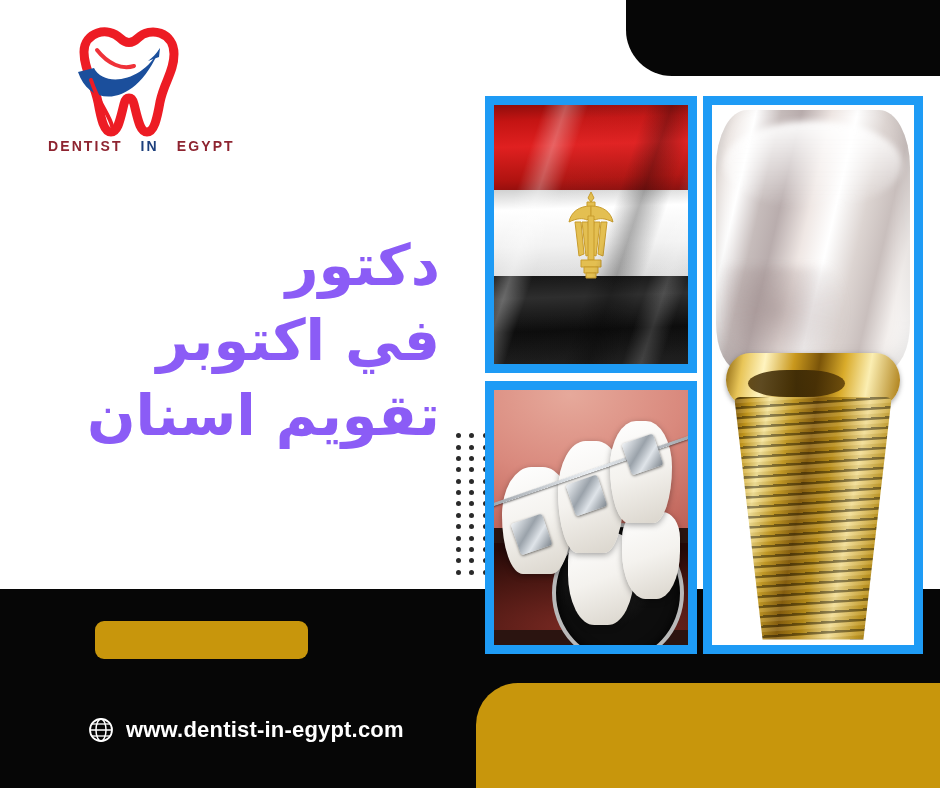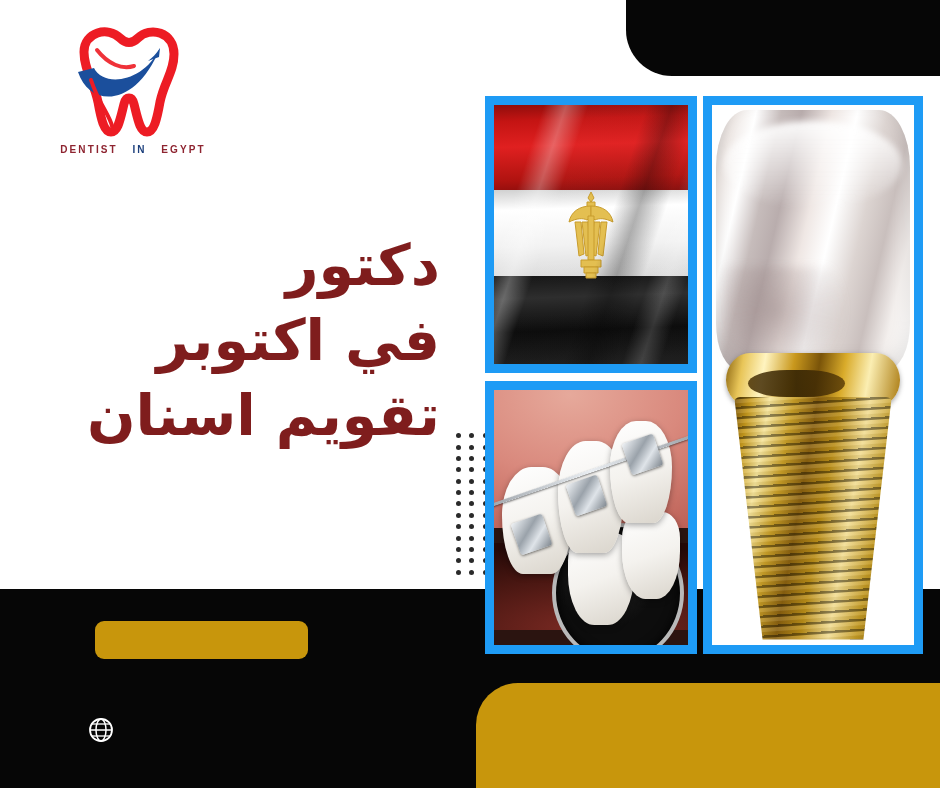--- a/index.html
+++ b/index.html
@@ -32,39 +32,39 @@
   }
 
   
   .logo-wrap{
     position:absolute;left:48px;top:24px;width:170px;height:150px;
   }
   .logo-mark{
     position:absolute;left:16px;top:0;width:130px;height:115px;
   }
   .logo-text{
-    position:absolute;left:0;top:120px;width:170px;
+    position:absolute;left:0;top:114px;width:170px;
     text-align:center;
-    font-size:10px;
+    font-size:14px;
     font-weight:700;
     letter-spacing:2.1px;
     white-space:nowrap;
   }
   .lt-dentist{color:#8E2430;}
   .lt-in{color:#1C3F7C;}
   .lt-egypt{color:#8E2430;}
 
   
   .headline{
     position:absolute;
     left:20px;top:228px;
     width:420px;
     text-align:right;
     direction:rtl;
-    color:#7f1d1d;
+    color:#8b5cf6;
     font-size:57px;
     line-height:1.32;
     font-weight:700;
     font-family:"DejaVu Sans","Liberation Sans",sans-serif;
     letter-spacing:-1px;
   }
   .headline .ln{display:block;}
 
   
   .dot-grid{
@@ -365,15 +365,16 @@
   <div class="gold-bar"></div>
 
   <div class="site-row">
     <svg class="globe-icon" viewBox="0 0 26 26">
       <circle cx="13" cy="13" r="11" fill="none" stroke="#ffffff" stroke-width="1.8"></circle>
       <ellipse cx="13" cy="13" rx="5" ry="11" fill="none" stroke="#ffffff" stroke-width="1.5"></ellipse>
       <line x1="2" y1="13" x2="24" y2="13" stroke="#ffffff" stroke-width="1.5"></line>
       <path d="M4.2 7 H21.8" stroke="#ffffff" stroke-width="1.3" fill="none"></path>
       <path d="M4.2 19 H21.8" stroke="#ffffff" stroke-width="1.3" fill="none"></path>
     </svg>
+    <span class="site-url">www.dentist-in-egypt.com</span>
   </div>
 
 </div>
 
 </body></html>

